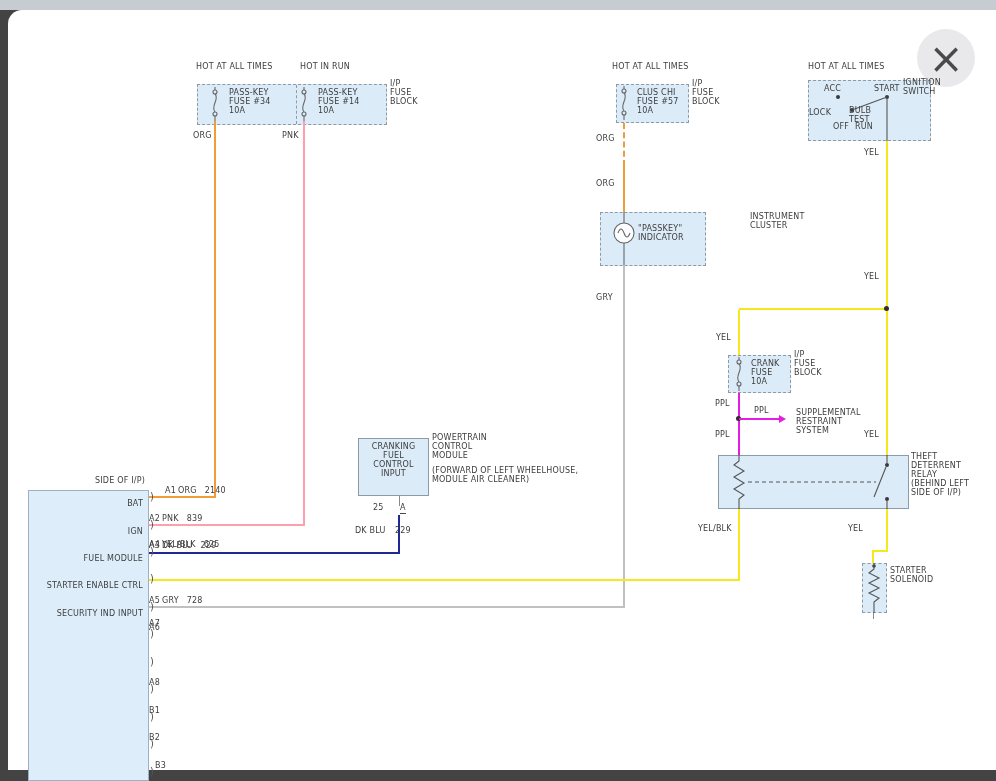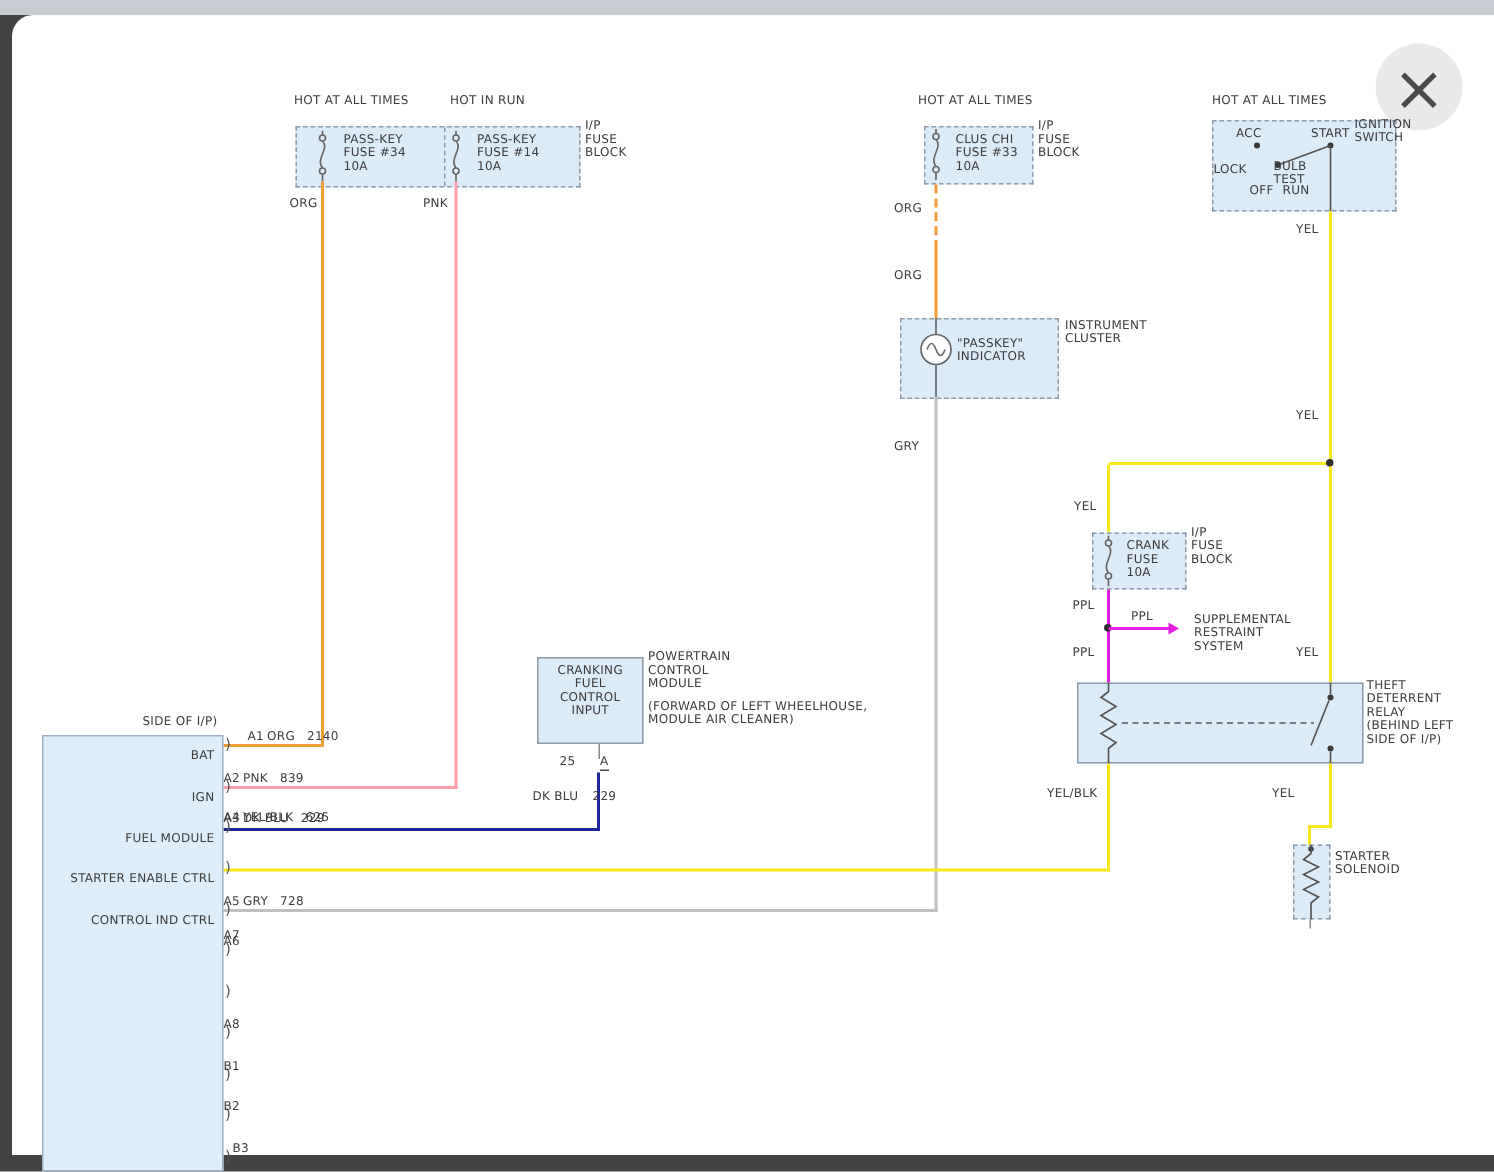--- a/index.html
+++ b/index.html
@@ -92,40 +92,40 @@
 <div class="t" style="left:612px;top:62px">HOT AT ALL TIMES</div>
 <div class="box-d" style="left:616px;top:84px;width:73px;height:39px"></div>
 <svg class="sym" style="left:618px;top:86px" width="12" height="34" viewBox="0 0 12 34" stroke="#666" fill="none" stroke-width="1.1">
   <line x1="6" y1="0" x2="6" y2="3"></line>
     <circle cx="6" cy="5" r="2"></circle>
     <path d="M6 7 C 11 12, 1 19, 6 25"></path>
     <circle cx="6" cy="27" r="2"></circle>
     <line x1="6" y1="29" x2="6" y2="34"></line>
 </svg>
 <div class="t" style="left:637px;top:88px">CLUS CHI
-FUSE #33
+FUSE #57
 10A</div>
 <div class="t" style="left:692px;top:79px">I/P
 FUSE
 BLOCK</div>
 <div class="wvd" style="left:623px;top:123px;height:43px;border-left:2px dashed var(--org)"></div>
 <div class="wv" style="left:623px;top:166px;height:47px;background:var(--org)"></div>
 <div class="t" style="left:596px;top:134px">ORG</div>
 <div class="t" style="left:596px;top:179px">ORG</div>
 
 <div class="box-d" style="left:600px;top:212px;width:106px;height:54px"></div>
 <svg class="sym" style="left:613px;top:212px" width="22" height="53" viewBox="0 0 22 53" stroke="#666" fill="none" stroke-width="1.1">
   <line x1="11" y1="0" x2="11" y2="11"></line>
   <circle cx="11" cy="21" r="10" fill="#fbfdff"></circle>
   <path d="M5 21 q3 -8 6 0 q3 8 6 0"></path>
   <line x1="11" y1="31" x2="11" y2="53"></line>
 </svg>
 <div class="t" style="left:638px;top:224px">"PASSKEY"
 INDICATOR</div>
-<div class="t" style="left:710px;top:212px">INSTRUMENT
+<div class="t" style="left:750px;top:212px">INSTRUMENT
 CLUSTER</div>
 
 <div class="wv" style="left:623px;top:265px;height:343px;background:var(--gry)"></div>
 <div class="wh" style="left:148px;top:606px;width:477px;background:var(--gry)"></div>
 <div class="t" style="left:596px;top:293px">GRY</div>
 
 <div class="t" style="left:808px;top:62px">HOT AT ALL TIMES</div>
 <div class="box-d" style="left:808px;top:80px;width:123px;height:61px"></div>
 <svg class="sym" style="left:808px;top:80px" width="123" height="61" viewBox="0 0 123 61" stroke="#555" fill="none" stroke-width="1.1">
   <circle cx="30" cy="17" r="2" fill="#3a3a3a" stroke="none"></circle>
@@ -244,21 +244,21 @@
 <div class="t" style="left:149px;top:541px"><span class="pin-code">A3</span><span class="pin-wire">DK BLU</span><span>229</span></div>
 <div class="brace" style="left:150px;top:547px">)</div>
 <div class="t tr" style="left:30px;top:554px;width:113px">FUEL MODULE</div>
 
 <div class="t" style="left:149px;top:540px"><span class="pin-code">A4</span><span class="pin-wire">YEL/BLK</span><span>625</span></div>
 <div class="brace" style="left:150px;top:574px">)</div>
 <div class="t tr" style="left:30px;top:581px;width:113px">STARTER ENABLE CTRL</div>
 
 <div class="t" style="left:149px;top:596px"><span class="pin-code">A5</span><span class="pin-wire">GRY</span><span>728</span></div>
 <div class="brace" style="left:150px;top:602px">)</div>
-<div class="t tr" style="left:30px;top:609px;width:113px">CONTROL IND CTRL</div>
+<div class="t tr" style="left:30px;top:609px;width:113px">SECURITY IND INPUT</div>
 
 <div class="t" style="left:149px;top:623px"><span class="pin-code">A6</span></div>
 <div class="brace" style="left:150px;top:629px">)</div>
 
 <div class="t" style="left:149px;top:619px"><span class="pin-code">A7</span></div>
 <div class="brace" style="left:150px;top:657px">)</div>
 
 <div class="t" style="left:149px;top:678px"><span class="pin-code">A8</span></div>
 <div class="brace" style="left:150px;top:684px">)</div>
 

